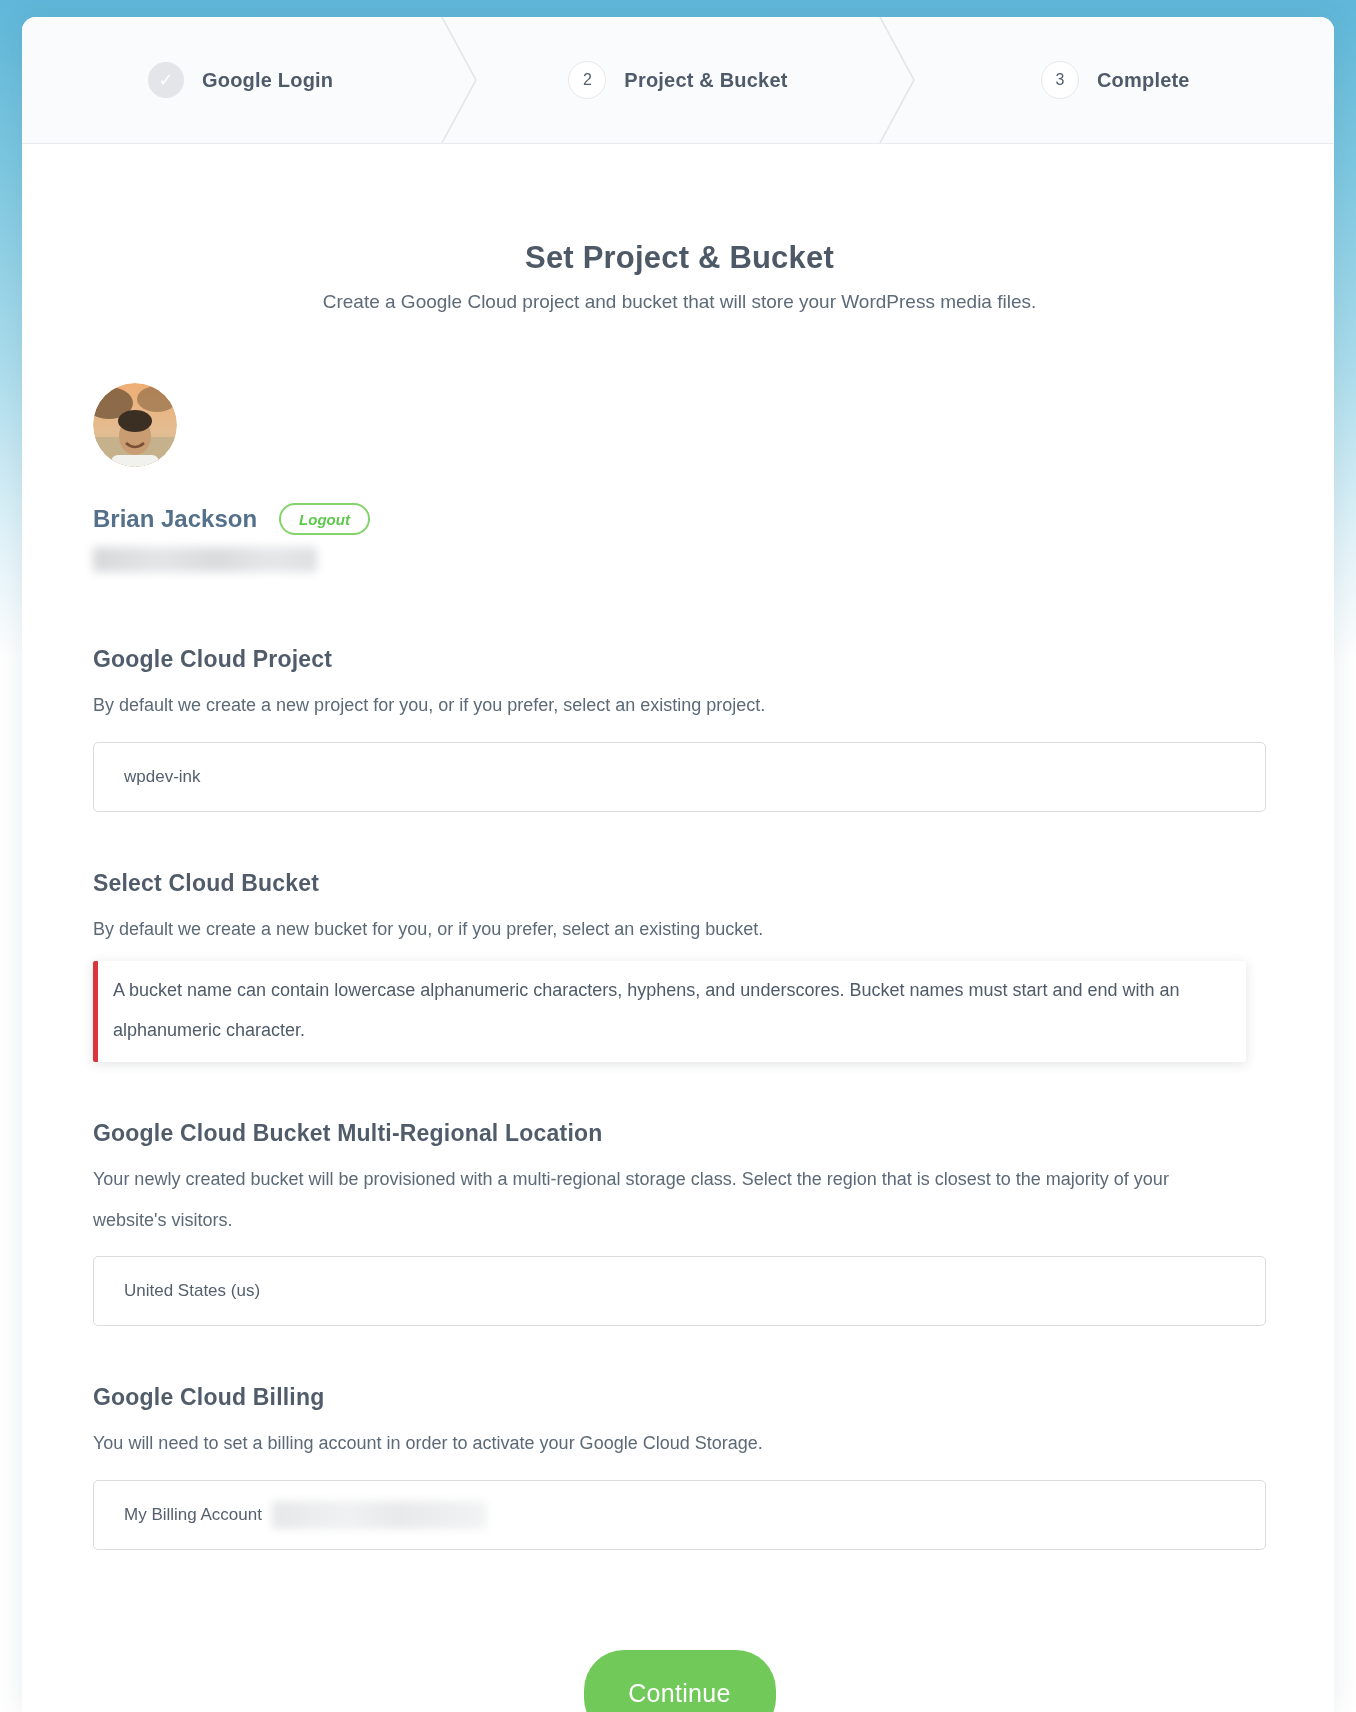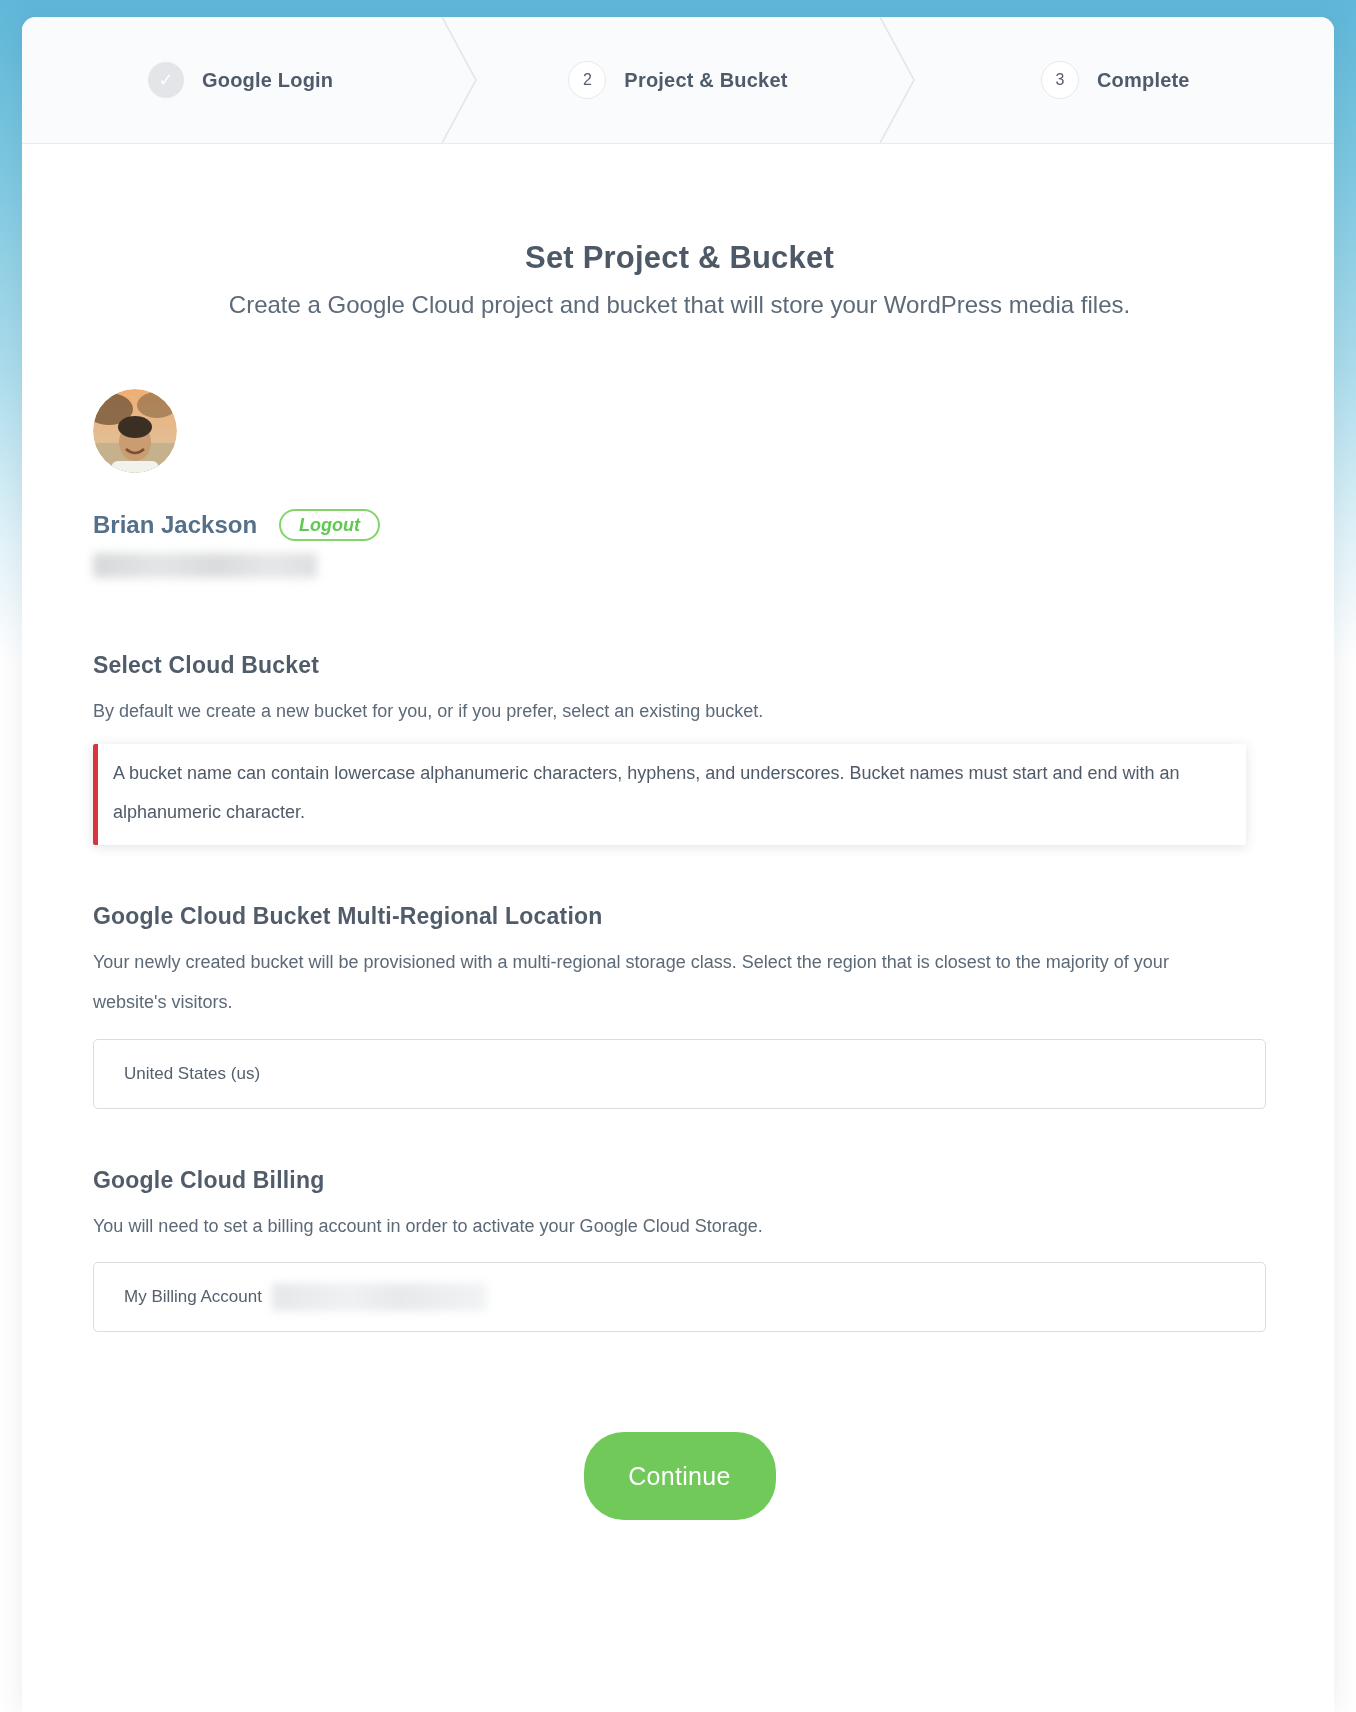--- a/index.html
+++ b/index.html
@@ -33,31 +33,31 @@
   .step-label{font-size:20px;font-weight:600;color:#4f5b6a;letter-spacing:.2px;}
   .chevron-sep{position:absolute;top:0;height:126px;width:42px;pointer-events:none;}
   .chevron-sep.c1{left:calc(33.333% - 21px);}
   .chevron-sep.c2{left:calc(66.666% - 21px);}
   
   .content{padding:0 68px 0 71px;}
   .page-title{
     margin-top:96px;text-align:center;font-size:31px;font-weight:bold;
     color:#4d5967;letter-spacing:.2px;
   }
-  .page-subtitle{margin-top:15px;text-align:center;font-size:24px;color:#5d6a78;}
+  .page-subtitle{margin-top:15px;text-align:center;font-size:19px;color:#5d6a78;}
   
   .profile{margin-top:70px;display:flex;align-items:flex-start;gap:28px;flex-direction:column;}
   .avatar{width:84px;height:84px;border-radius:50%;overflow:hidden;flex:0 0 auto;}
   .profile-right{padding-top:8px;}
   .profile-top{display:flex;align-items:center;gap:22px;}
   .profile-name{font-size:24px;font-weight:600;color:#54708a;}
   .logout-btn{
     display:inline-flex;align-items:center;justify-content:center;
     min-width:88px;height:30px;padding:14px 18px;border:2px solid #84d46b;border-radius:17px;
-    background:transparent;color:#5ec94e;font-size:18px;font-style:italic;font-weight:bold;
+    background:transparent;color:#5ec94e;font-size:15px;font-style:italic;font-weight:bold;
     cursor:pointer;
   }
   .blur-bar{
     margin-top:12px;width:224px;height:25px;border-radius:3px;
     background:linear-gradient(90deg,#d6d8da,#e3e5e7 30%,#d9dbdd 55%,#e6e7e9 80%,#dddfe1);
     filter:blur(5px);
   }
   
   .section{margin-top:74px;}
   .section + .section{margin-top:58px;}
@@ -153,20 +153,25 @@
       </div>
       <div class="profile-right">
         <div class="profile-top">
           <span class="profile-name">Brian Jackson</span>
           <button class="logout-btn">Logout</button>
         </div>
         <div class="blur-bar"></div>
       </div>
     </div>
 
+    <div class="section">
+      <div class="section-heading">Google Cloud Project</div>
+      <div class="section-desc">By default we create a new project for you, or if you prefer, select an existing project.</div>
+      <input class="field" type="text" value="wpdev-ink" style="">
+    </div>
 
     <div class="section">
       <div class="section-heading">Select Cloud Bucket</div>
       <div class="section-desc">By default we create a new bucket for you, or if you prefer, select an existing bucket.</div>
       <div class="error-panel">A bucket name can contain lowercase alphanumeric characters, hyphens, and underscores. Bucket names must start and end with an alphanumeric character.</div>
     </div>
 
     <div class="section">
       <div class="section-heading">Google Cloud Bucket Multi-Regional Location</div>
       <div class="section-desc">Your newly created bucket will be provisioned with a multi-regional storage class. Select the region that is closest to the majority of your website's visitors.</div>

